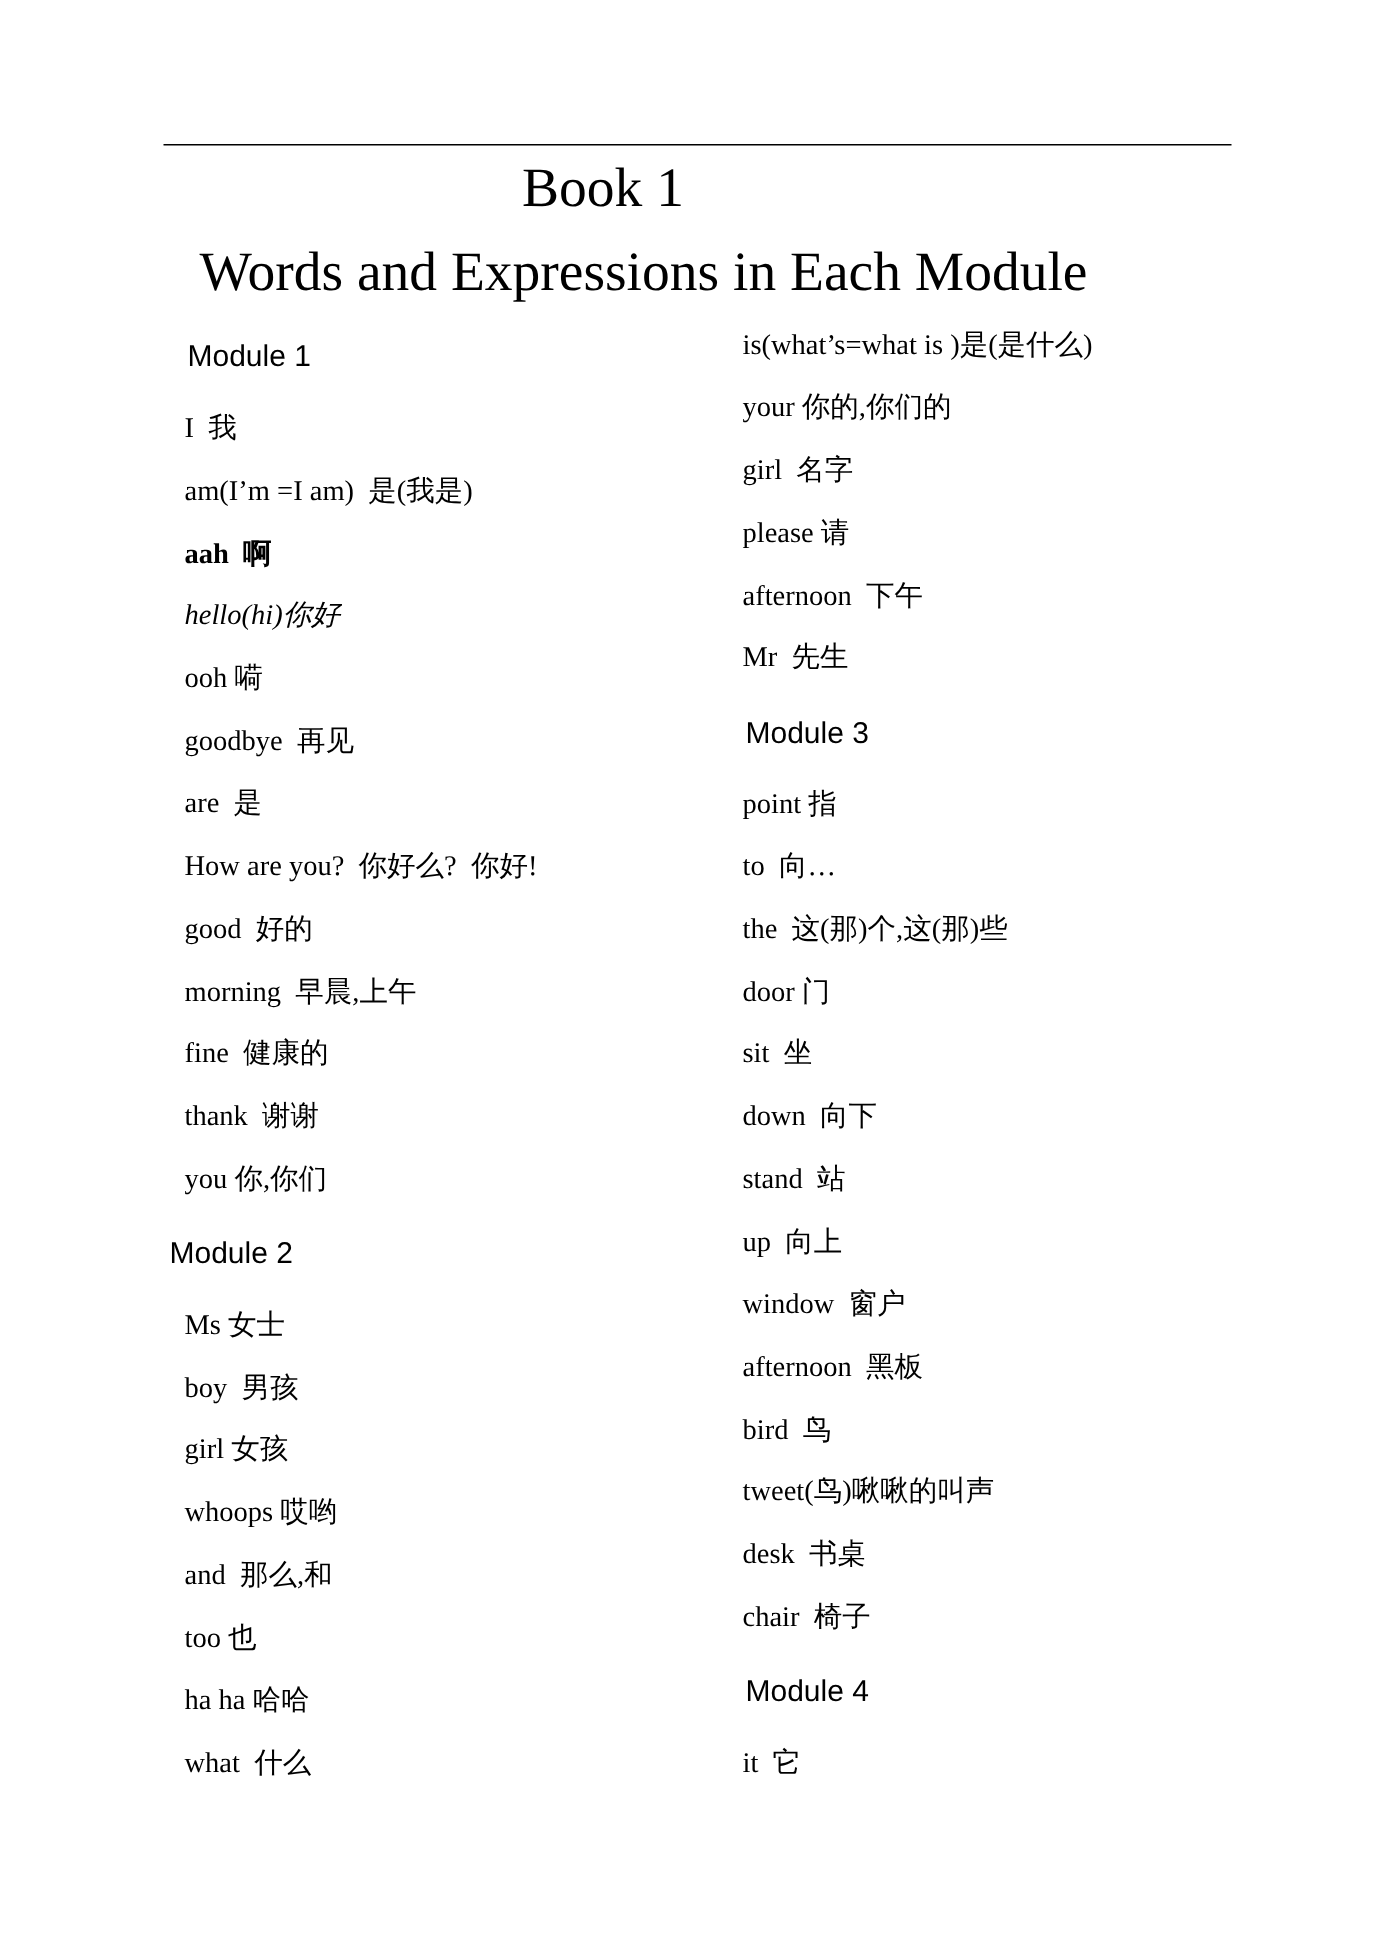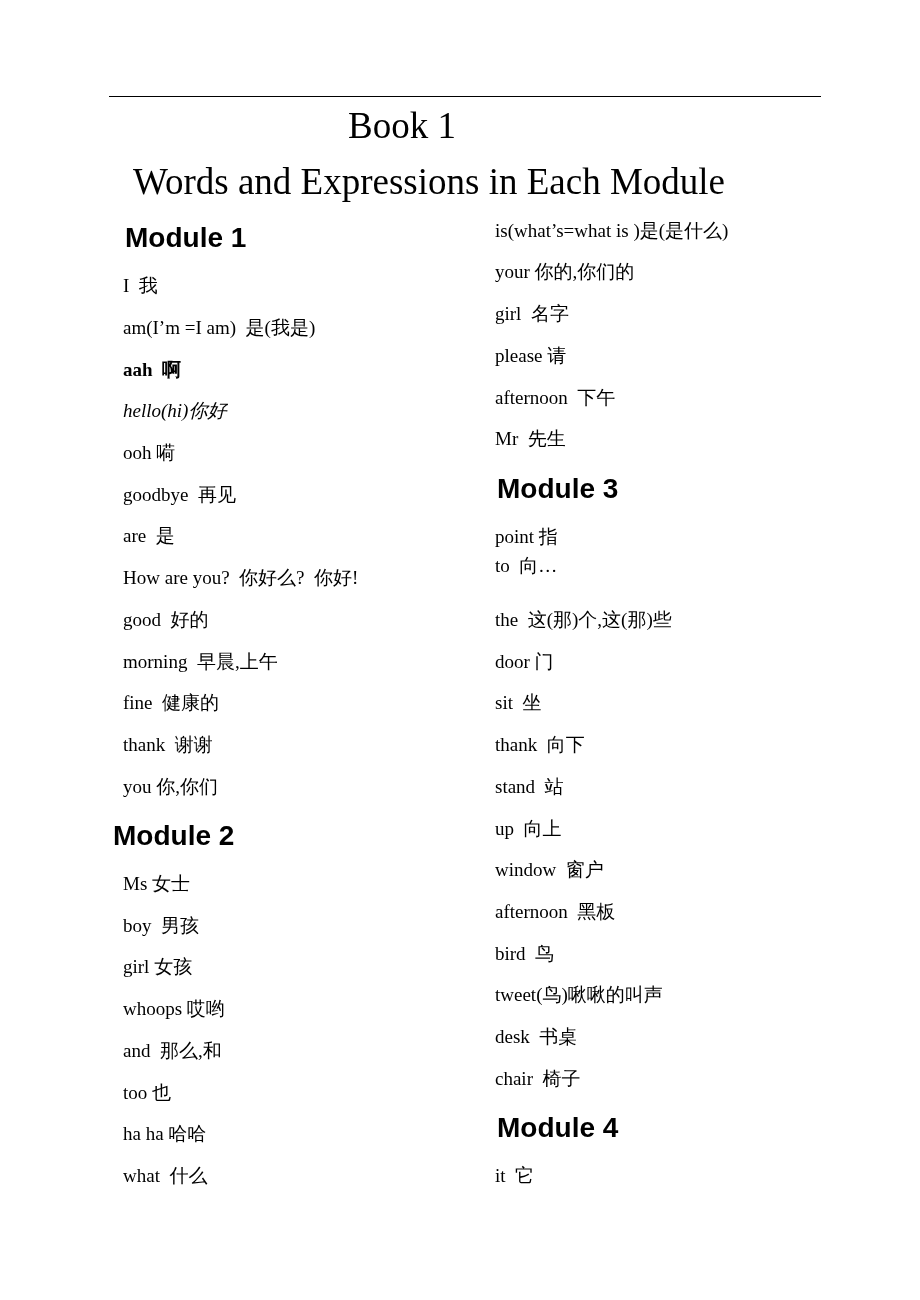--- a/index.html
+++ b/index.html
@@ -3,21 +3,21 @@
   <meta charset="utf-8">
   <style>
     html, body { margin: 0; padding: 0; background: #ffffff; }
     body { width: 920px; height: 1300px; position: relative; overflow: hidden;
            font-family: "Liberation Serif", "DejaVu Serif", serif; color: #000; }
     .rule { position: absolute; left: 109px; top: 96px; width: 712px; height: 0;
             border-top: 1.5px solid #000; }
     .title1 { position: absolute; left: 348px; top: 104px; font-size: 37px; line-height: 44px; white-space: nowrap; }
     .title2 { position: absolute; left: 133px; top: 160px; font-size: 37px; line-height: 44px; white-space: nowrap; }
     .mod { position: absolute; font-family: "Liberation Sans", "DejaVu Sans", sans-serif;
-           font-weight: bold; font-size: 28px; line-height: 26px; white-space: nowrap; }
+           font-weight: normal; font-size: 20px; line-height: 26px; white-space: nowrap; }
     .entry { position: absolute; font-size: 19px; line-height: 24px; white-space: pre; }
   </style>
 </head>
 <body>
 
 <div class="rule"></div>
 <div class="title1">Book 1</div>
 <div class="title2">Words and Expressions in Each Module</div>
 
 <div class="mod" style="left:125px; top:225px;">Module 1</div>
@@ -47,25 +47,25 @@
 
 <div class="entry" style="left:495px; top:219px;">is(what’s=what is )是(是什么)</div>
 <div class="entry" style="left:495px; top:260px;">your 你的,你们的</div>
 <div class="entry" style="left:495px; top:302px;">girl  名字</div>
 <div class="entry" style="left:495px; top:344px;">please 请</div>
 <div class="entry" style="left:495px; top:386px;">afternoon  下午</div>
 <div class="entry" style="left:495px; top:427px;">Mr  先生</div>
 
 <div class="mod" style="left:497px; top:476px;">Module 3</div>
 <div class="entry" style="left:495px; top:525px;">point 指</div>
-<div class="entry" style="left:495px; top:554px;">to  向…</div>
+<div class="entry" style="left:495px; top:566px;">to  向…</div>
 <div class="entry" style="left:495px; top:608px;">the  这(那)个,这(那)些</div>
 <div class="entry" style="left:495px; top:650px;">door 门</div>
 <div class="entry" style="left:495px; top:691px;text-align:center;">sit  坐</div>
-<div class="entry" style="left:495px; top:733px;">thank  向下</div>
+<div class="entry" style="left:495px; top:733px;">down  向下</div>
 <div class="entry" style="left:495px; top:775px;">stand  站</div>
 <div class="entry" style="left:495px; top:817px;">up  向上</div>
 <div class="entry" style="left:495px; top:858px;">window  窗户</div>
 <div class="entry" style="left:495px; top:900px;">afternoon  黑板</div>
 <div class="entry" style="left:495px; top:942px;">bird  鸟</div>
 <div class="entry" style="left:495px; top:983px;">tweet(鸟)啾啾的叫声</div>
 <div class="entry" style="left:495px; top:1025px;">desk  书桌</div>
 <div class="entry" style="left:495px; top:1067px;">chair  椅子</div>
 
 <div class="mod" style="left:497px; top:1115px;">Module 4</div>

